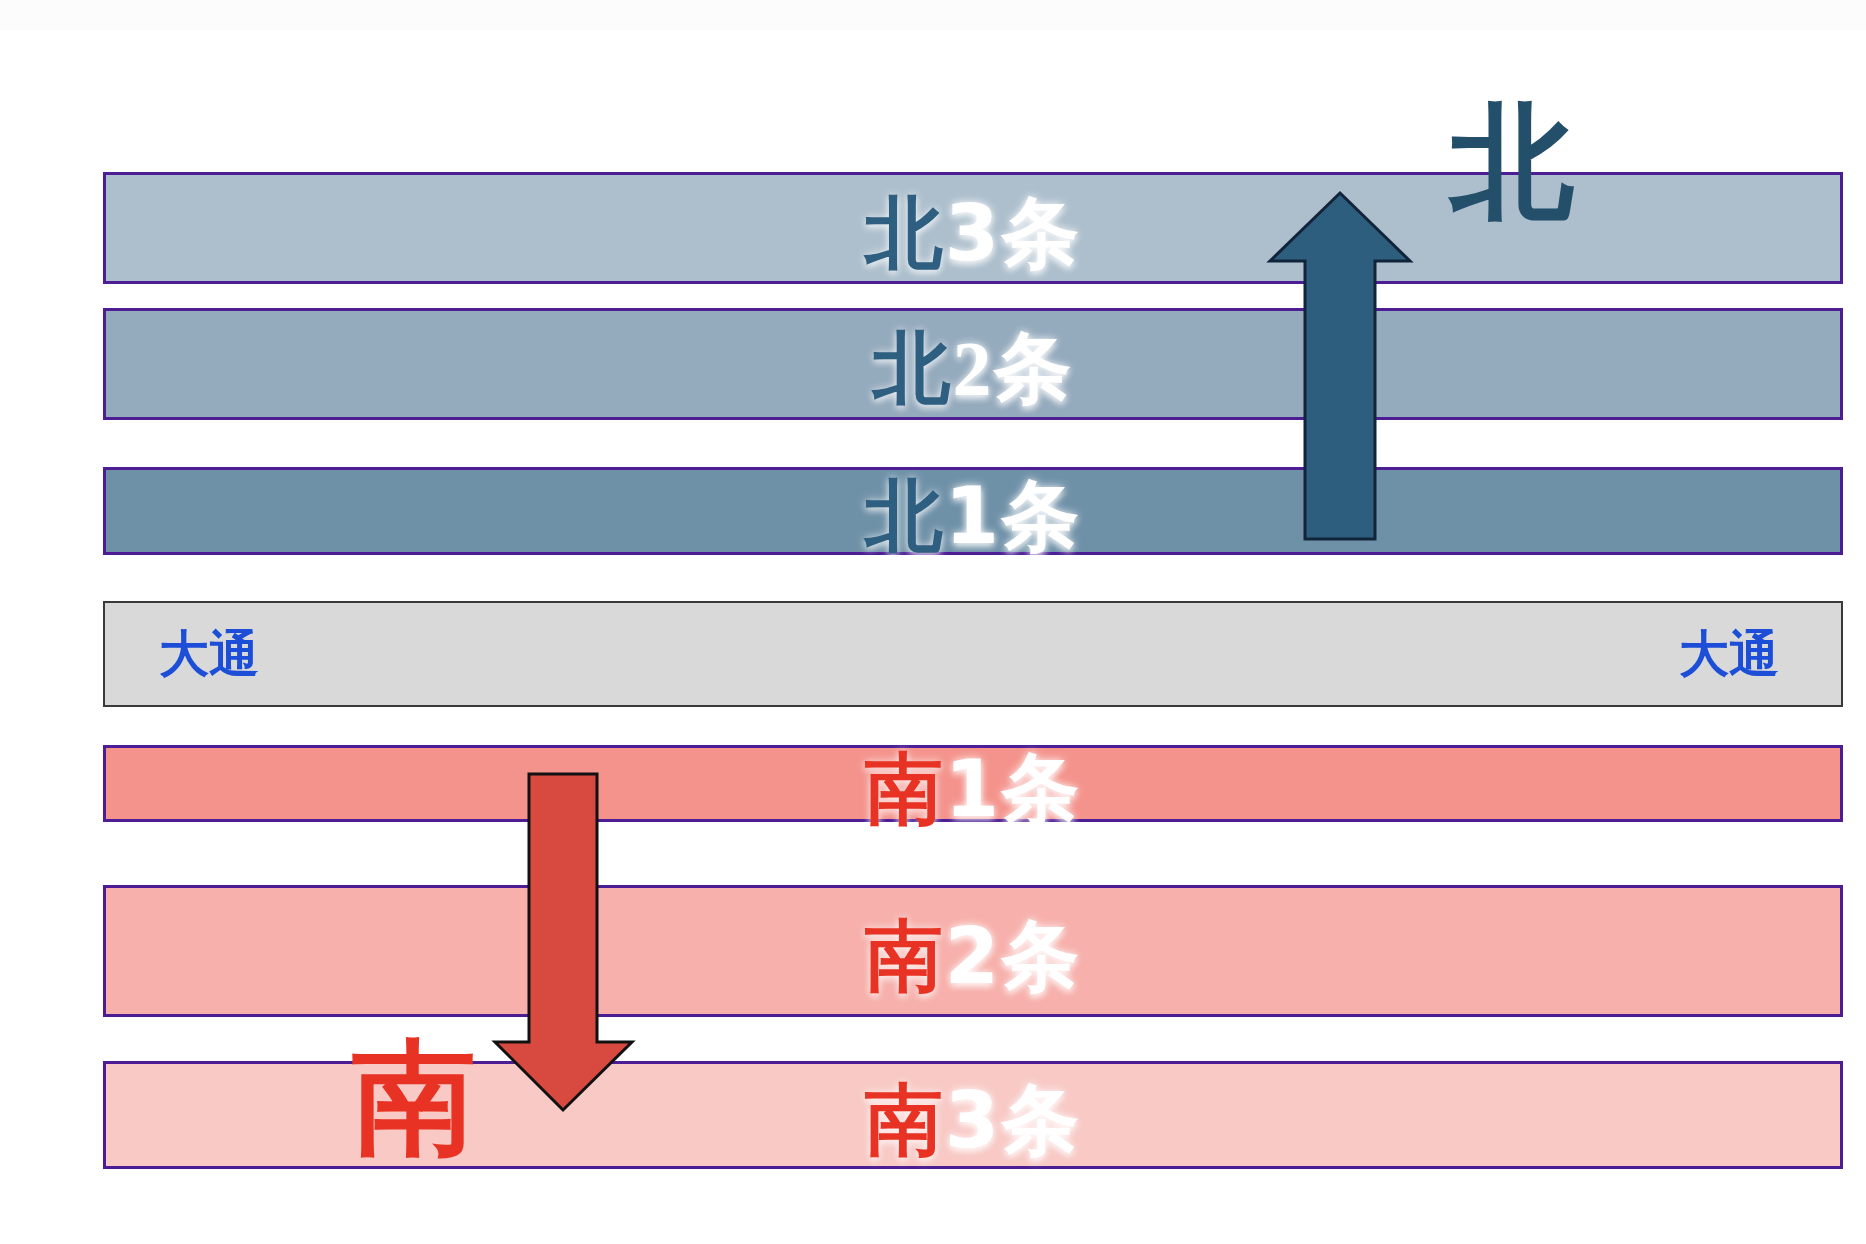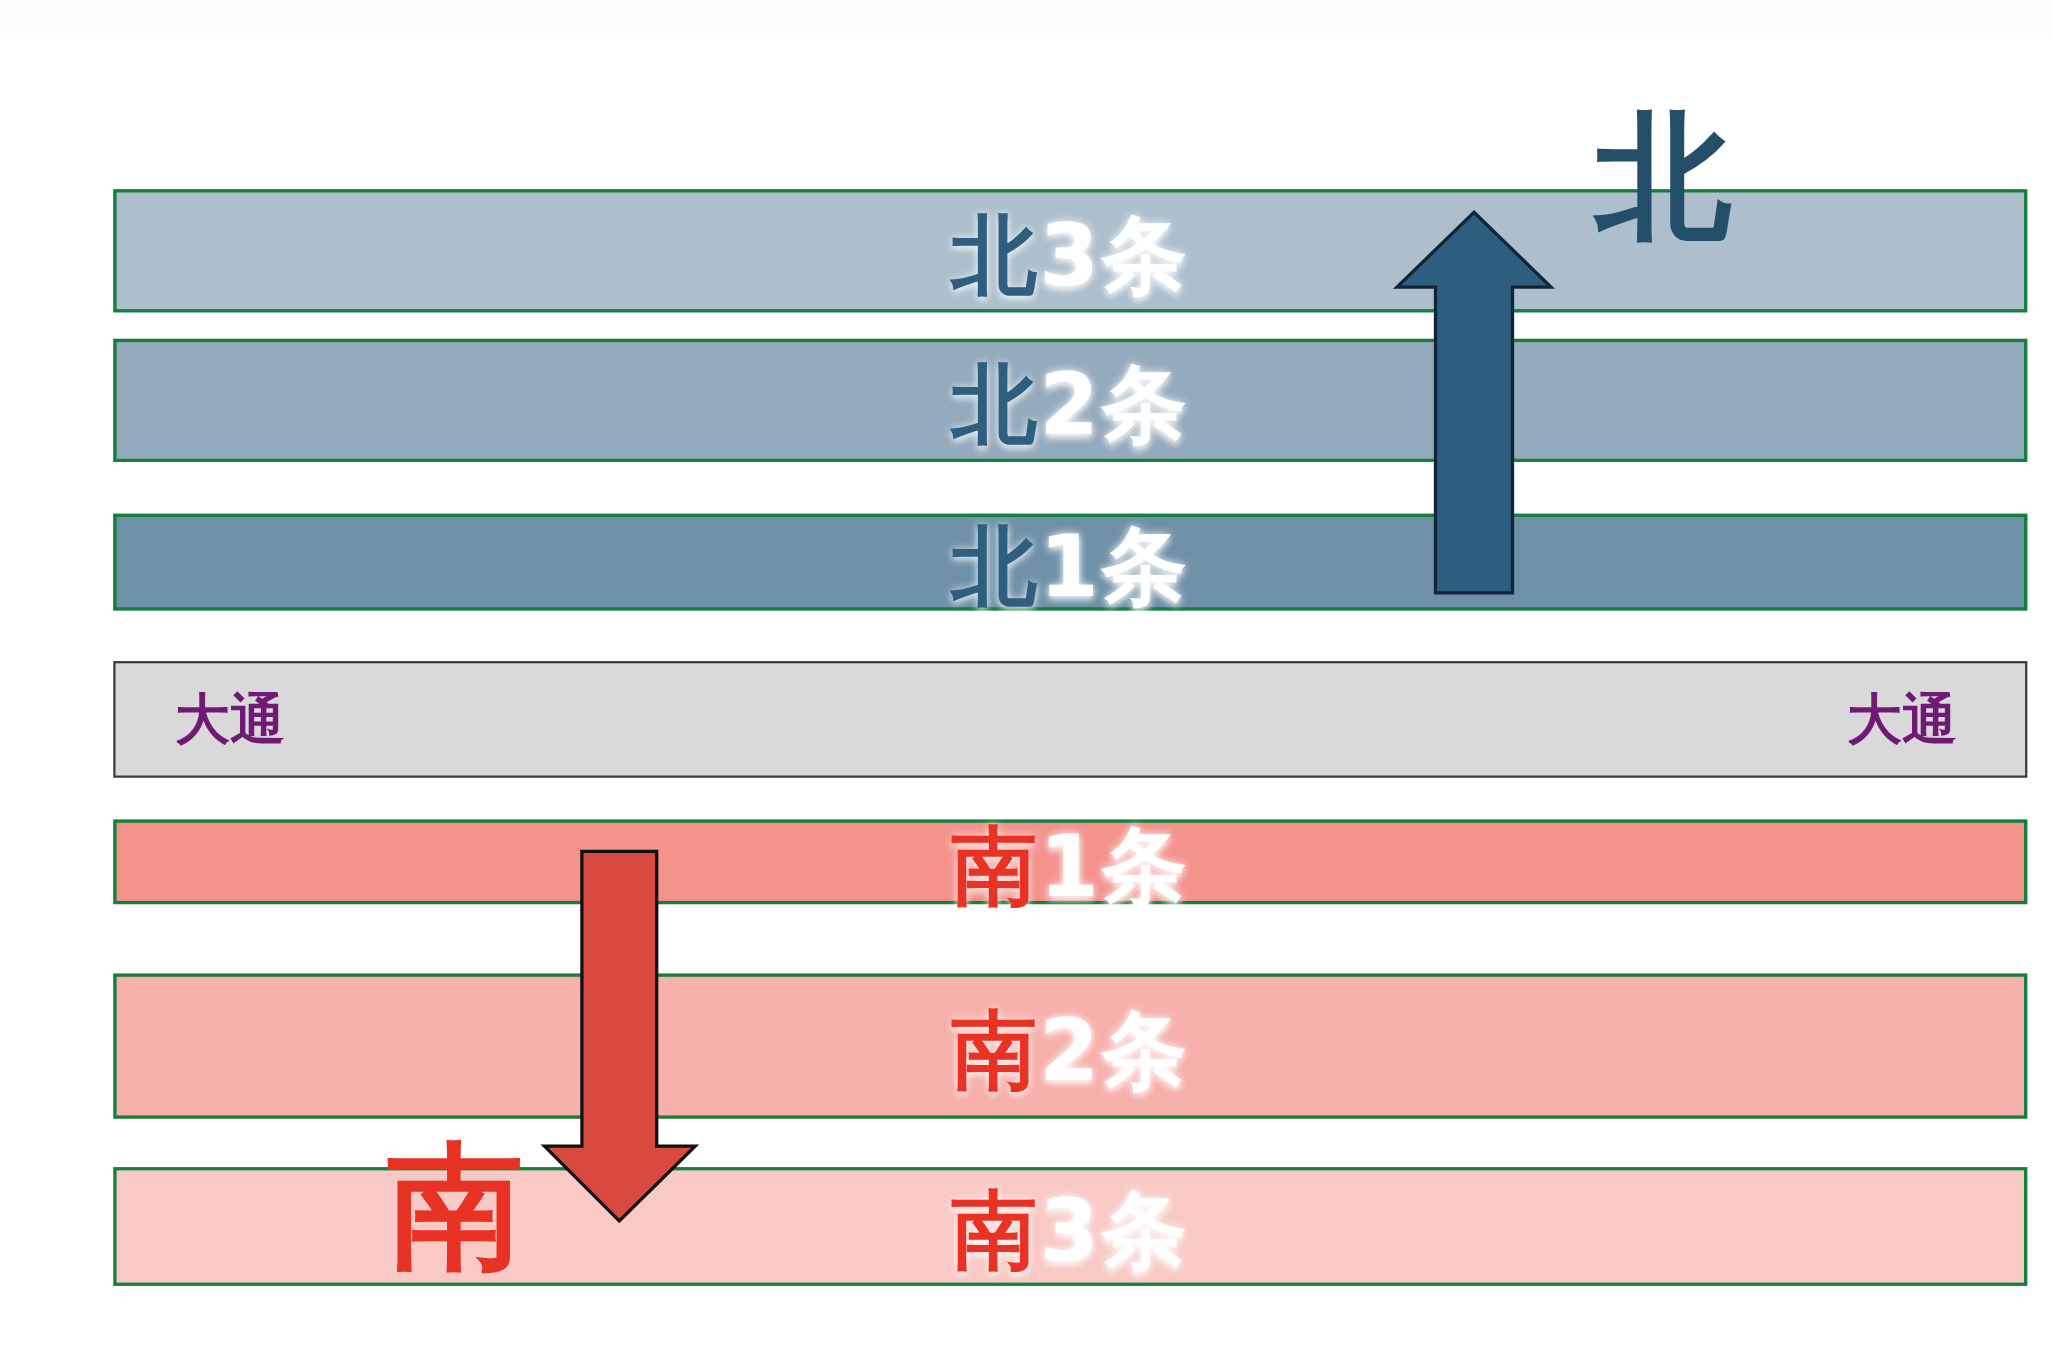--- a/index.html
+++ b/index.html
@@ -4,54 +4,54 @@
 <style>
   html, body { margin: 0; padding: 0; }
   body {
     width: 1866px; height: 1244px; position: relative; overflow: hidden;
     background: #ffffff;
     font-family: "DejaVu Sans", "Liberation Sans", sans-serif;
   }
   .topstrip { position: absolute; left: 0; top: 0; width: 1866px; height: 30px; background: #fcfcfc; }
   .bar {
     position: absolute; left: 103px; width: 1740px; box-sizing: border-box;
-    border: 3px solid #15803d;
+    border: 3px solid #4c1d95;
   }
   .bar-label {
     position: absolute; left: 0; right: 0; top: 50%;
     transform: translateY(-44%);
     text-align: center; font-size: 78px; font-weight: bold; line-height: 1;
     letter-spacing: 2px; white-space: nowrap;
   }
   .bar-label .dir { }
   .bar-label .num { color: #ffffff; text-shadow: 0 0 8px rgba(255,255,255,0.9), 0 4px 6px rgba(255,255,255,0.6); }
   .bar-label .jo  { color: #ffffff; text-shadow: 0 0 8px rgba(255,255,255,0.9), 0 4px 6px rgba(255,255,255,0.6); }
   .north .dir { color: #2e5e80; text-shadow: 0 0 8px rgba(255,255,255,0.7), 0 4px 6px rgba(255,255,255,0.5); }
   .south .dir { color: #e83324; text-shadow: 0 0 8px rgba(255,255,255,0.7), 0 4px 6px rgba(255,255,255,0.5); }
   .odori { border: 2px solid #3a3a3a; }
   .odori-label {
     position: absolute; top: 50%; transform: translateY(-50%);
-    font-size: 50px; font-weight: bold; color: #701a75; line-height: 1;
+    font-size: 50px; font-weight: bold; color: #1d4ed8; line-height: 1;
   }
   .big-dir {
     position: absolute; font-size: 124px; font-weight: bold; line-height: 1;
   }
   svg.arrow { position: absolute; left: 0; top: 0; overflow: visible; }
 </style>
 </head>
 <body>
 
 <div class="topstrip"></div>
 
 <div class="bar north" style="top:172px;height:112px;background:#adbfcd;">
   <div class="bar-label">
     <span class="dir">北</span><span class="num">3</span><span class="jo">条</span>
   </div>
 </div>
-<div class="bar north" style="top:308px;height:112px;background:#94aabd;">
+<div class="bar north" style="top:308px;height:112px;background:#94aabd;font-family:Liberation Serif, serif;">
   <div class="bar-label">
     <span class="dir">北</span><span class="num">2</span><span class="jo">条</span>
   </div>
 </div>
 <div class="bar north" style="top:467px;height:88px;background:#6f91a8;">
   <div class="bar-label">
     <span class="dir">北</span><span class="num">1</span><span class="jo">条</span>
   </div>
 </div>
 

